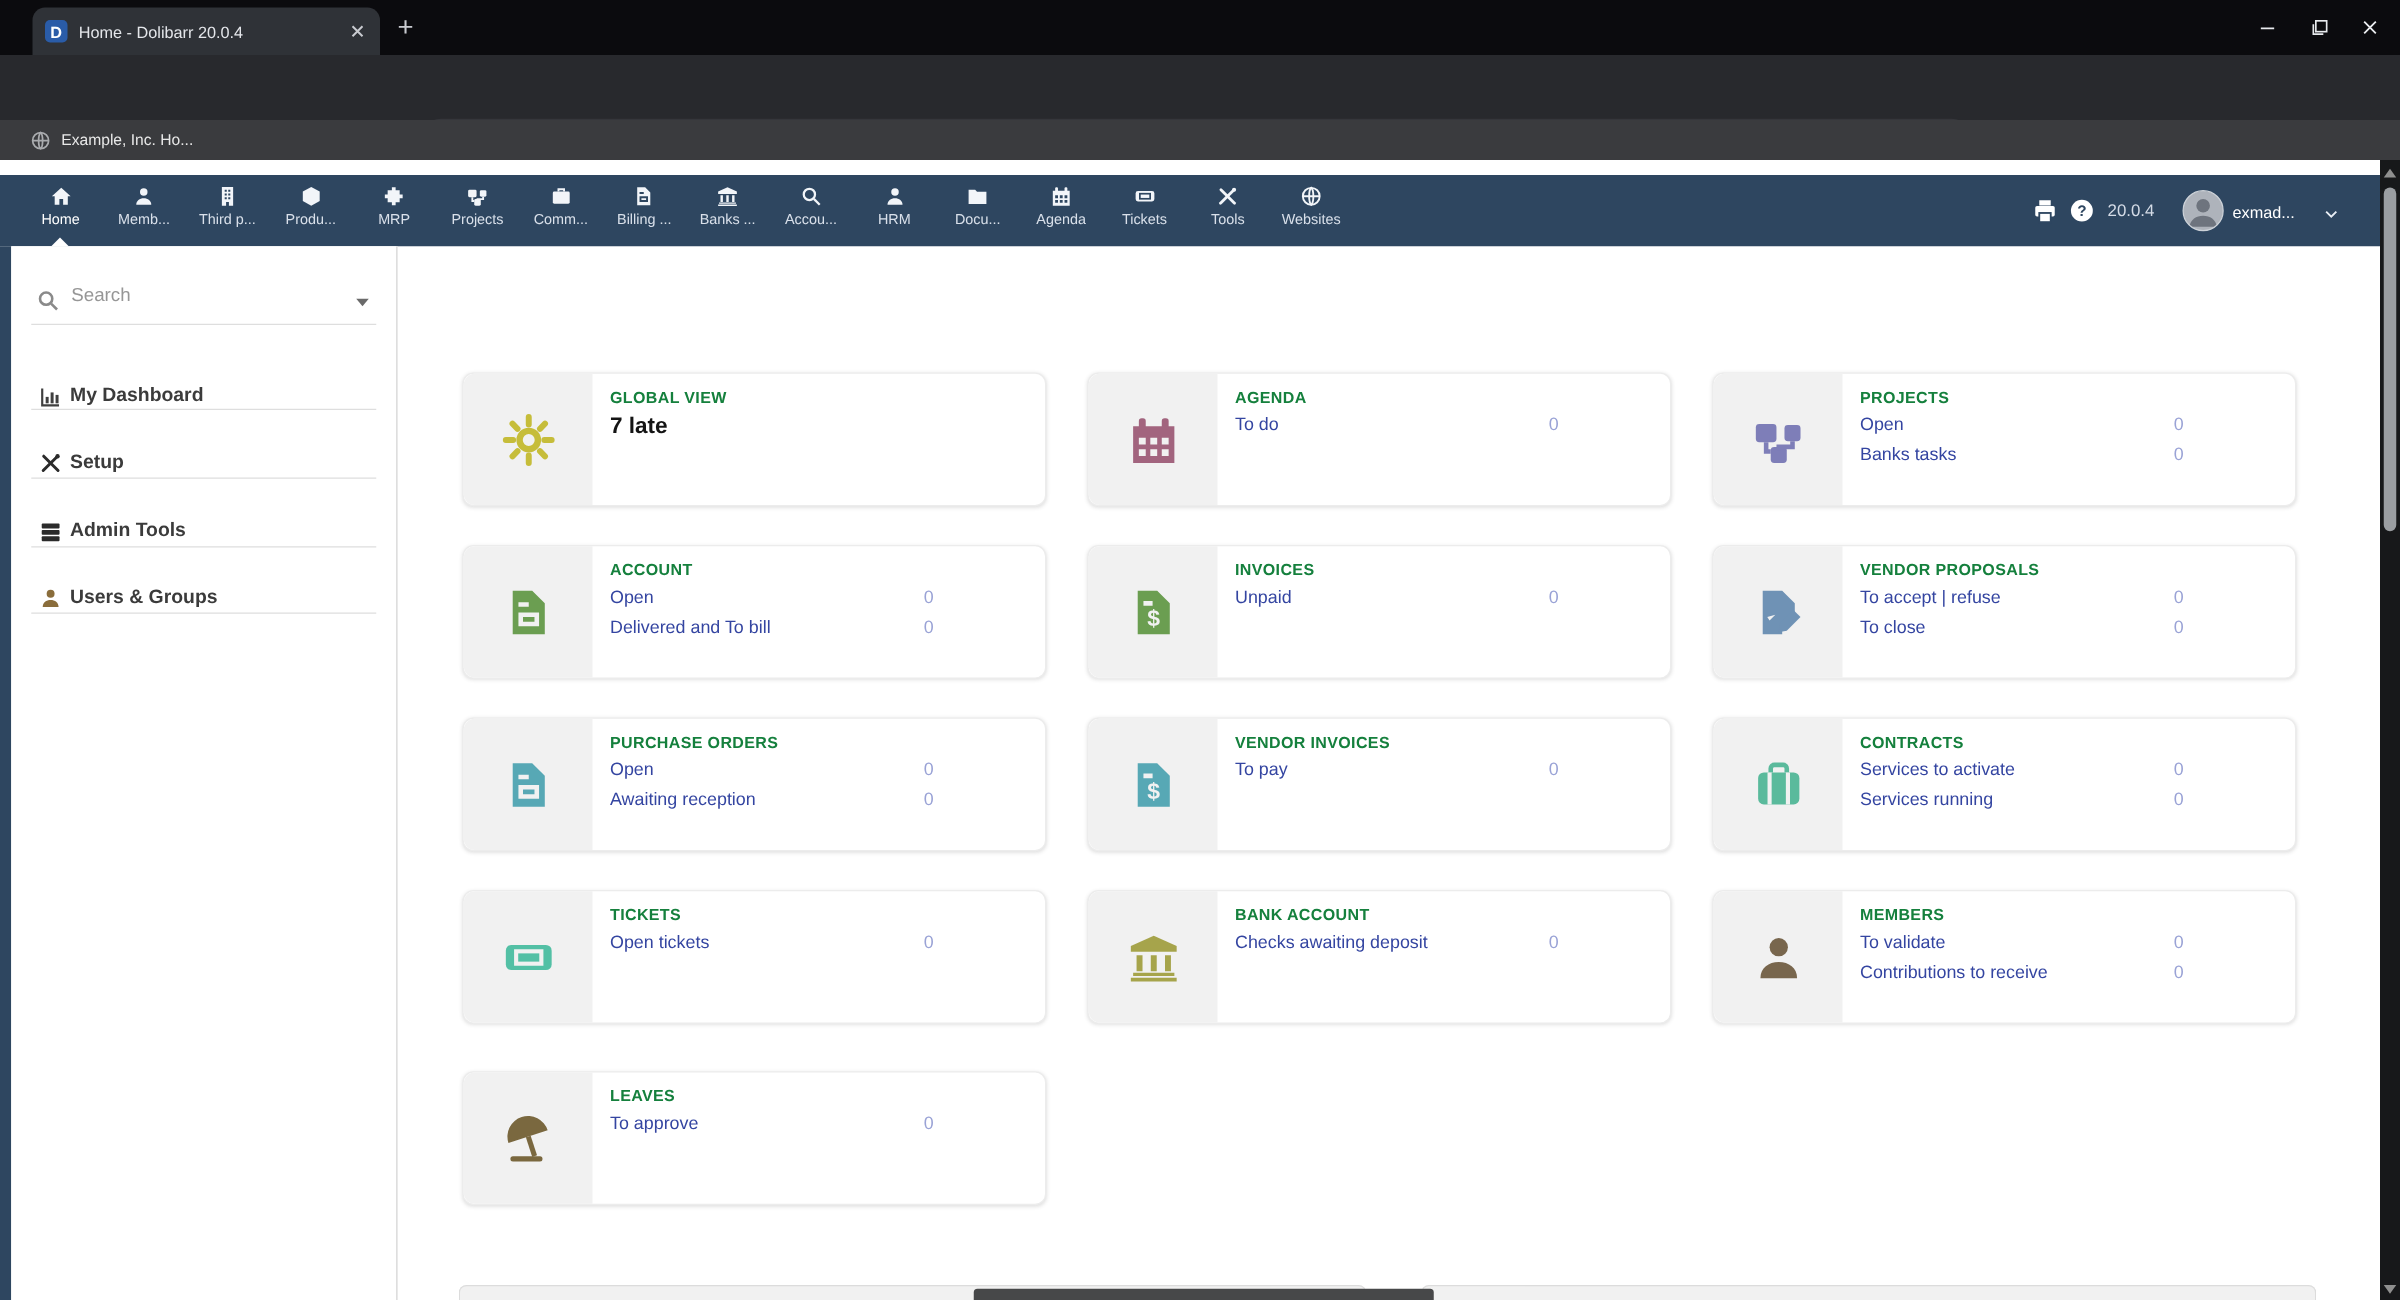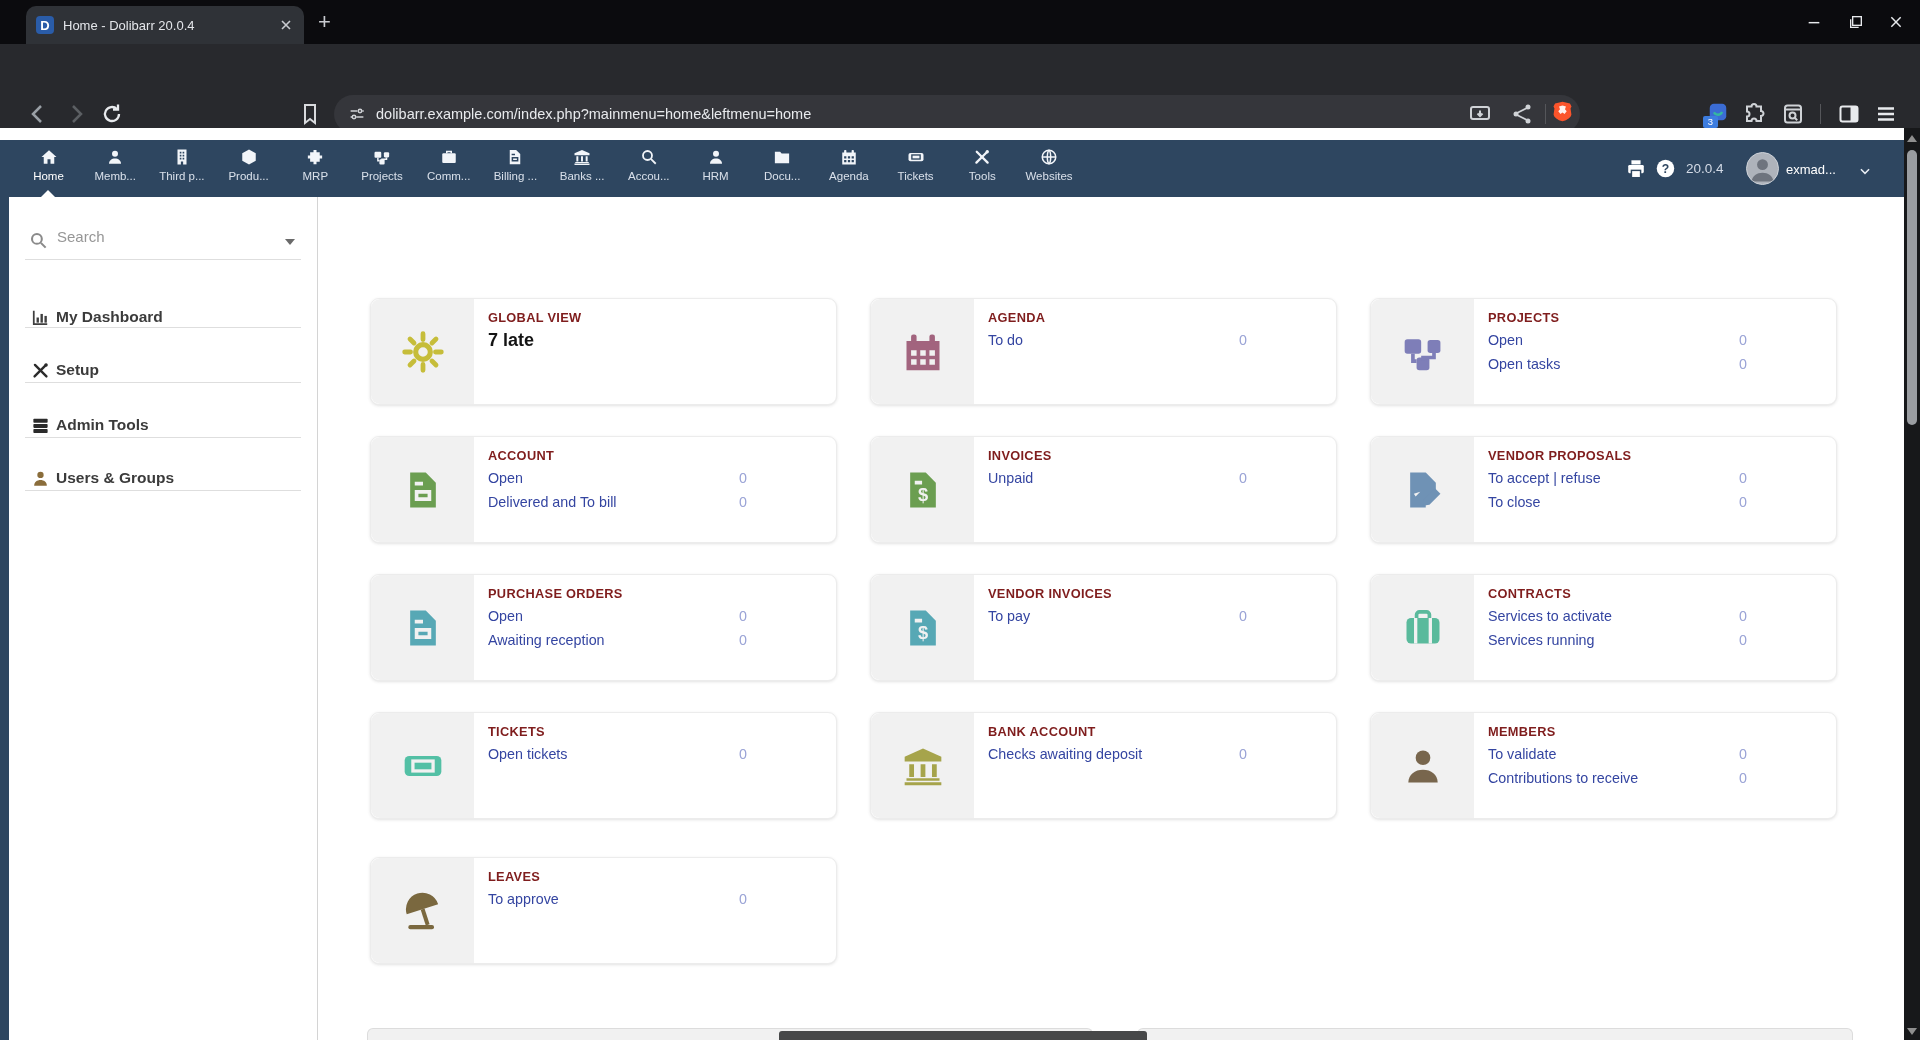--- a/index.html
+++ b/index.html
@@ -58,21 +58,21 @@
   .sb-ico{position:absolute;left:22px;top:7px;width:19px;height:19px;}
   .sb-ico svg{width:19px;height:19px;}
   .sb-label{position:absolute;left:47px;top:7px;font-size:15.5px;font-weight:700;color:#3b3b3b;}
 
   
   .card{position:absolute;width:467px;height:107px;background:#fff;border:1px solid #ececec;border-radius:9px;
        box-shadow:0 1px 3px rgba(60,60,60,.15);box-sizing:border-box;}
   .card-icon{position:absolute;left:0;top:0;width:103px;height:100%;background:#f1f1f1;
        border-radius:9px 0 0 9px;display:flex;align-items:center;justify-content:center;--hole:#f1f1f1;}
   .card-icon svg{width:44px;height:44px;}
-  .card-title{position:absolute;left:117px;top:11px;font-size:12.8px;font-weight:700;color:#7f1d1d;letter-spacing:.3px;}
+  .card-title{position:absolute;left:117px;top:11px;font-size:12.8px;font-weight:700;color:#15803d;letter-spacing:.3px;}
   .card-headline{position:absolute;left:117px;top:31px;font-size:18px;font-weight:700;color:#141414;}
   .card-rows{position:absolute;left:117px;top:33px;right:12px;}
   .card-row{position:relative;height:23.5px;font-size:14.3px;}
   .row-label{color:#3445a1;cursor:pointer;text-decoration:none;}
   .row-value{position:absolute;left:235px;top:0;width:40px;text-align:center;color:#9aa3d6;cursor:pointer;}
 
   
   .partial-bar{position:absolute;top:1028px;height:12px;background:#f1f1f1;border:1px solid #dcdcdc;
        border-bottom:none;border-radius:6px 6px 0 0;box-sizing:border-box;}
   #partial-dark{left:779px;top:1031px;width:368px;height:9px;background:#474849;border-radius:3px 3px 0 0;z-index:5;}
@@ -197,20 +197,31 @@
           <rect x="13.5" y="4.5" width="7" height="15" fill="#e8eaed" stroke="none"></rect>
         </svg>
     </div>
     <div class="abs navico" style="left:1874px;top:58px">
       <svg viewBox="0 0 24 24" fill="none" stroke="#e8eaed" stroke-width="2.4">
           <path d="M4 6.5h16M4 12h16M4 17.5h16"></path>
         </svg>
     </div>
   </div>
 
+  <div class="abs" id="bookmarksbar">
+    <div id="bookmark-item">
+      <div style="width:17px;height:17px">
+        <svg viewBox="0 0 24 24" fill="none" stroke="#a9abae" stroke-width="2">
+            <circle cx="12" cy="12" r="9"></circle>
+            <path d="M3 12h18M12 3c3 2.5 3 15.5 0 18-3-2.5-3-15.5 0-18z"></path>
+          </svg>
+      </div>
+      <div id="bookmark-label">Example, Inc. Ho...</div>
+    </div>
+  </div>
 
   <div class="abs" id="page"></div>
 
   <div class="abs" id="topmenu"></div>
   <div class="abs" id="menu-caret"></div>
 
   <div class="abs" style="left:1625px;top:158px;width:22px;height:22px">
     <svg viewBox="0 0 24 24" fill="#fff">
         <path d="M7 2.5h10V7H7z"></path>
         <rect x="3.5" y="7.5" width="17" height="9" rx="1.5"></rect>
@@ -333,21 +344,21 @@
             <rect x="2" y="5" width="9" height="8" rx="1.5"></rect>
             <rect x="14.5" y="5.5" width="7" height="7" rx="1.5"></rect>
             <rect x="8.5" y="15" width="7" height="7" rx="1.5"></rect>
             <path d="M6.5 13v4h2M18 12.5v2.5h-6v1.5" fill="none" stroke="currentColor" stroke-width="2"></path>
           </svg>
         </div>
     <div class="card-title">PROJECTS</div>
 
     <div class="card-rows">
           <div class="card-row"><a class="row-label">Open</a><span class="row-value">0</span></div>
-          <div class="card-row"><a class="row-label">Open tasks</a><span class="row-value">0</span></div>
+          <div class="card-row"><a class="row-label">Banks tasks</a><span class="row-value">0</span></div>
         </div>
   </div>
       <div class="card" style="left: 370px; top: 436px;">
     <div class="card-icon" style="color: rgb(107, 158, 81);">
           <svg viewBox="0 0 24 24" fill="currentColor" xmlns="http://www.w3.org/2000/svg">
             <path fill-rule="evenodd" d="M5 2.5h8.5L19 8v13.5H5z M7.5 7.5h4.5v2H7.5z M7.5 12h9v6h-9z M9.5 14v2h5v-2z"></path>
           </svg>
         </div>
     <div class="card-title">ACCOUNT</div>
 

